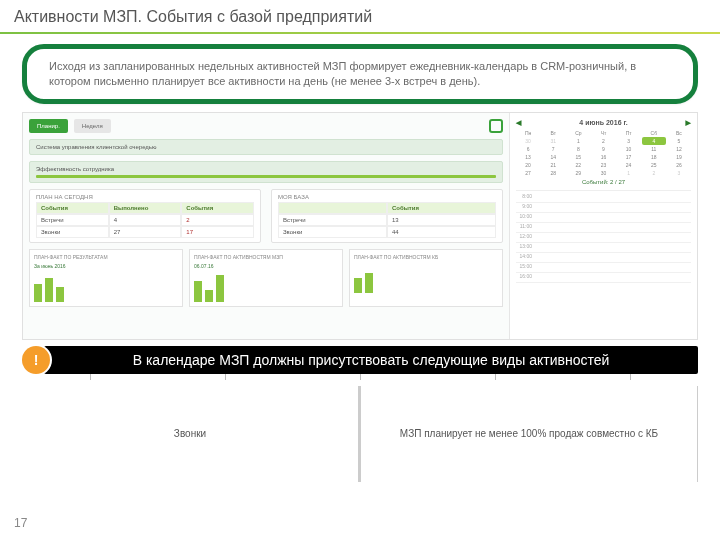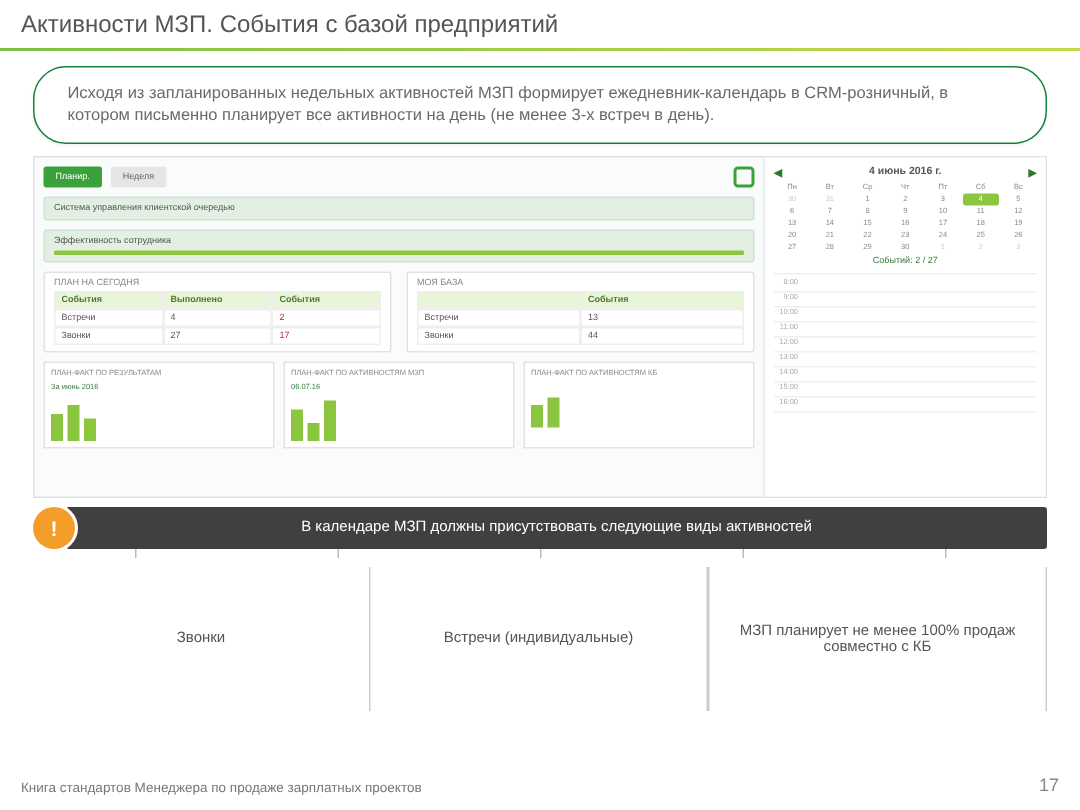--- a/index.html
+++ b/index.html
@@ -17,21 +17,21 @@
     font-weight: 400;
   }
   .title-underline {
     height: 2px;
     background: linear-gradient(to right, #7cc142, #c9d94a);
     margin: 0 0 10px 0;
   }
   .callout {
     margin: 0 22px 8px 22px;
     background: #fff;
-    border: 1px solid #15803d;
+    border: 5px solid #15803d;
     border-radius: 22px;
     padding: 10px 22px;
     font-size: 11px;
     line-height: 1.35;
     color: #6a6a6a;
     box-shadow: 0 1px 2px rgba(0,0,0,0.05);
   }
 
   
   .crm {
@@ -77,21 +77,21 @@
     margin: 6px 22px 0 22px;
     display:flex; align-items:stretch; height:28px;
   }
   .strip-excl {
     width:28px;height:28px;border-radius:50%;
     background:#f59d2a;color:#fff;text-align:center;line-height:28px;
     font-size:14px;font-weight:bold;margin-right:-6px;z-index:2;
     box-shadow:0 0 0 2px #fff;
   }
   .strip-bar {
-    flex:1;background:#404040;color:#fff;font-size:10px;
+    flex:1;background:#000000;color:#fff;font-size:14px;
     display:flex;align-items:center;justify-content:center;
     border-radius:2px;
   }
 
   
   .boxes {
     margin: 8px 22px 0 22px;
     display:flex; gap:0;
   }
   .box {
@@ -317,23 +317,21 @@
   <div class="stub"></div>
     <div class="stub"></div>
     <div class="stub"></div>
     <div class="stub"></div>
     <div class="stub"></div>
 </div>
 
 <div class="boxes">
   <div class="box">Звонки</div>
   <div class="box-sep"></div>
-  <div class="box">Встречи (индивидуальные)</div>
   <div class="box-sep"></div>
   <div class="box-sep"></div>
   <div class="box">МЗП планирует не менее 100% продаж совместно с КБ</div>
   <div class="box-sep"></div>
 </div>
 
 <div class="footer">
-  <span>Книга стандартов Менеджера по продаже зарплатных проектов</span>
   <span class="page-num">17</span>
 </div>
 
 </body></html>

